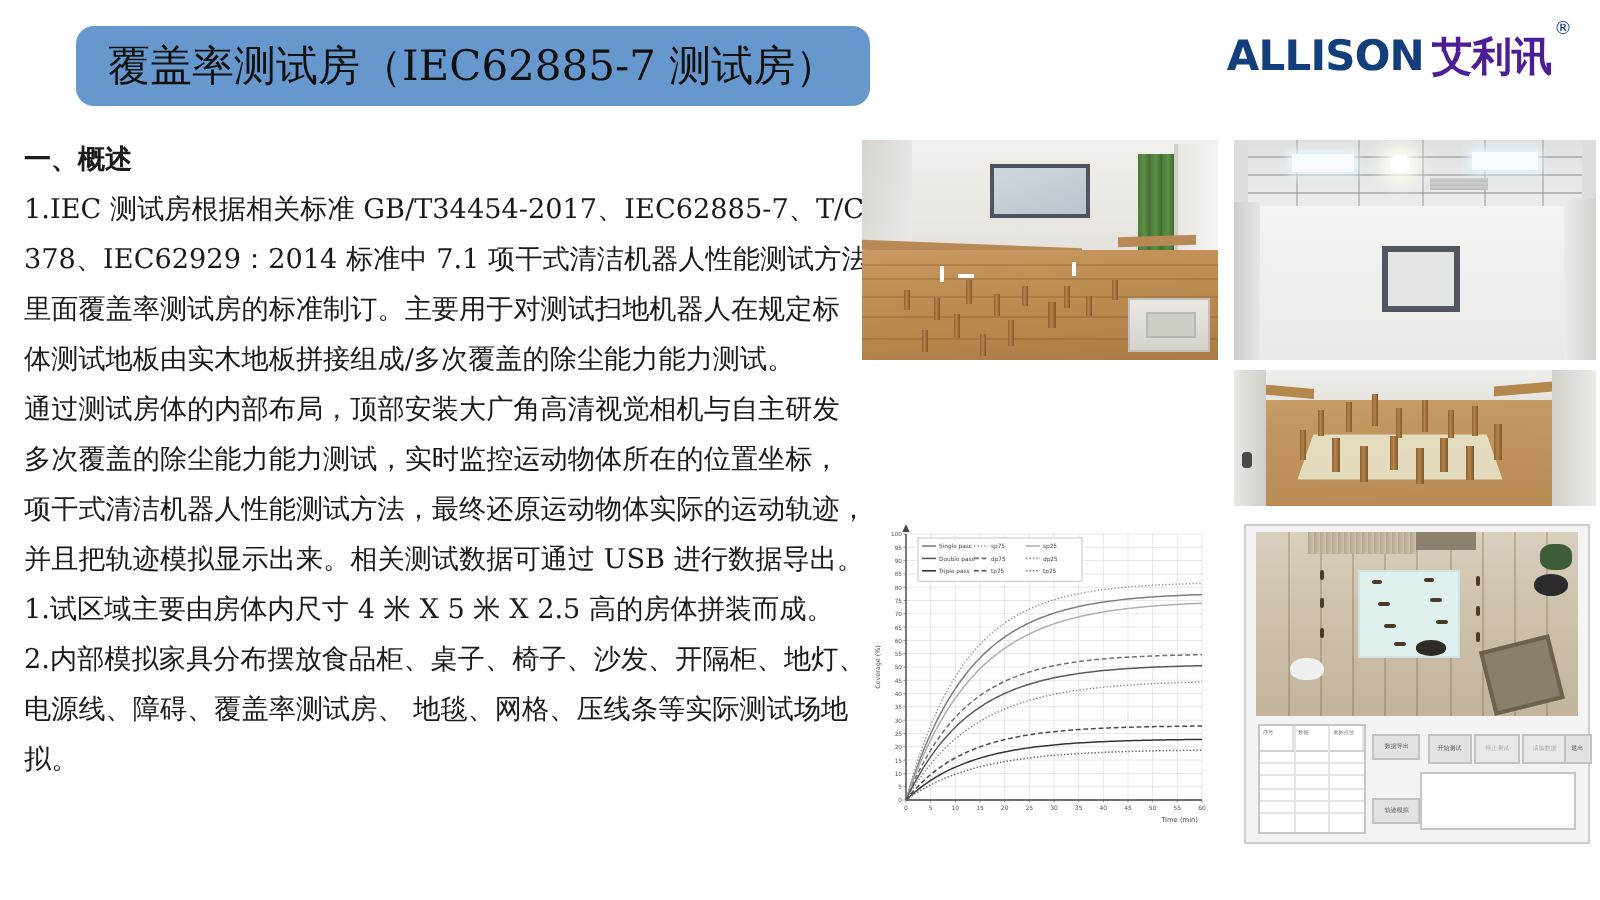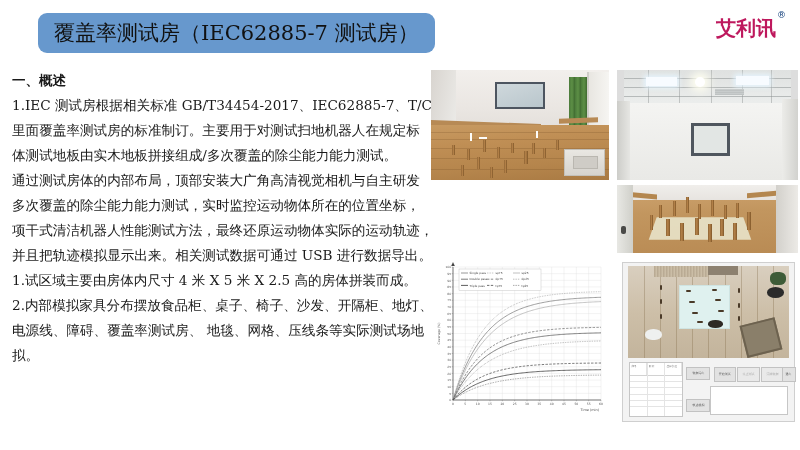--- a/index.html
+++ b/index.html
@@ -25,21 +25,21 @@
     line-height:1;
   }
   .logo{position:absolute;right:14px;top:18px;display:flex;align-items:flex-start;}
   .logo-en{
     font-family:"DejaVu Sans","Liberation Sans",sans-serif;
     font-weight:bold;font-size:21px;color:#123f7b;letter-spacing:-0.4px;
     line-height:1;
   }
   .logo-cn{
     font-family:"DejaVu Sans","Liberation Sans",sans-serif;
-    font-weight:bold;font-size:20px;color:#be185d;margin-left:4px;line-height:1;
+    font-weight:bold;font-size:20px;color:#4c1d95;margin-left:4px;line-height:1;
   }
   .logo-r{
     font-family:"DejaVu Sans",sans-serif;font-size:9px;color:#123f7b;
     margin-left:1px;margin-top:-7px;line-height:1;
   }
 
   
   .body-col{
     position:absolute;left:12px;top:68px;width:415px;height:372px;
   }
@@ -167,28 +167,30 @@
 </head>
 <body>
 
 <div class="slide">
 
   <div class="header">
     <div class="title-banner">
       <span class="title-text">覆盖率测试房（IEC62885-7 测试房）</span>
     </div>
     <div class="logo">
+      <span class="logo-en">ALLISON</span>
       <span class="logo-cn">艾利讯</span>
       <span class="logo-r">®</span>
     </div>
   </div>
 
   <div class="body-col">
     <div class="h-line">一、概述</div>
     <div class="p-line">1.IEC 测试房根据相关标准 GB/T34454-2017、IEC62885-7、T/CAS</div>
+    <div class="p-line">378、IEC62929：2014 标准中 7.1 项干式清洁机器人性能测试方法</div>
     <div class="p-line">里面覆盖率测试房的标准制订。主要用于对测试扫地机器人在规定标</div>
     <div class="p-line">体测试地板由实木地板拼接组成/多次覆盖的除尘能力能力测试。</div>
     <div class="p-line">通过测试房体的内部布局，顶部安装大广角高清视觉相机与自主研发</div>
     <div class="p-line">多次覆盖的除尘能力能力测试，实时监控运动物体所在的位置坐标，</div>
     <div class="p-line">项干式清洁机器人性能测试方法，最终还原运动物体实际的运动轨迹，</div>
     <div class="p-line">并且把轨迹模拟显示出来。相关测试数据可通过 USB 进行数据导出。</div>
     <div class="p-line">1.试区域主要由房体内尺寸 4 米 X 5 米 X 2.5 高的房体拼装而成。</div>
     <div class="p-line">2.内部模拟家具分布摆放食品柜、桌子、椅子、沙发、开隔柜、地灯、</div>
     <div class="p-line">电源线、障碍、覆盖率测试房、 地毯、网格、压线条等实际测试场地</div>
     <div class="p-line">拟。</div>

